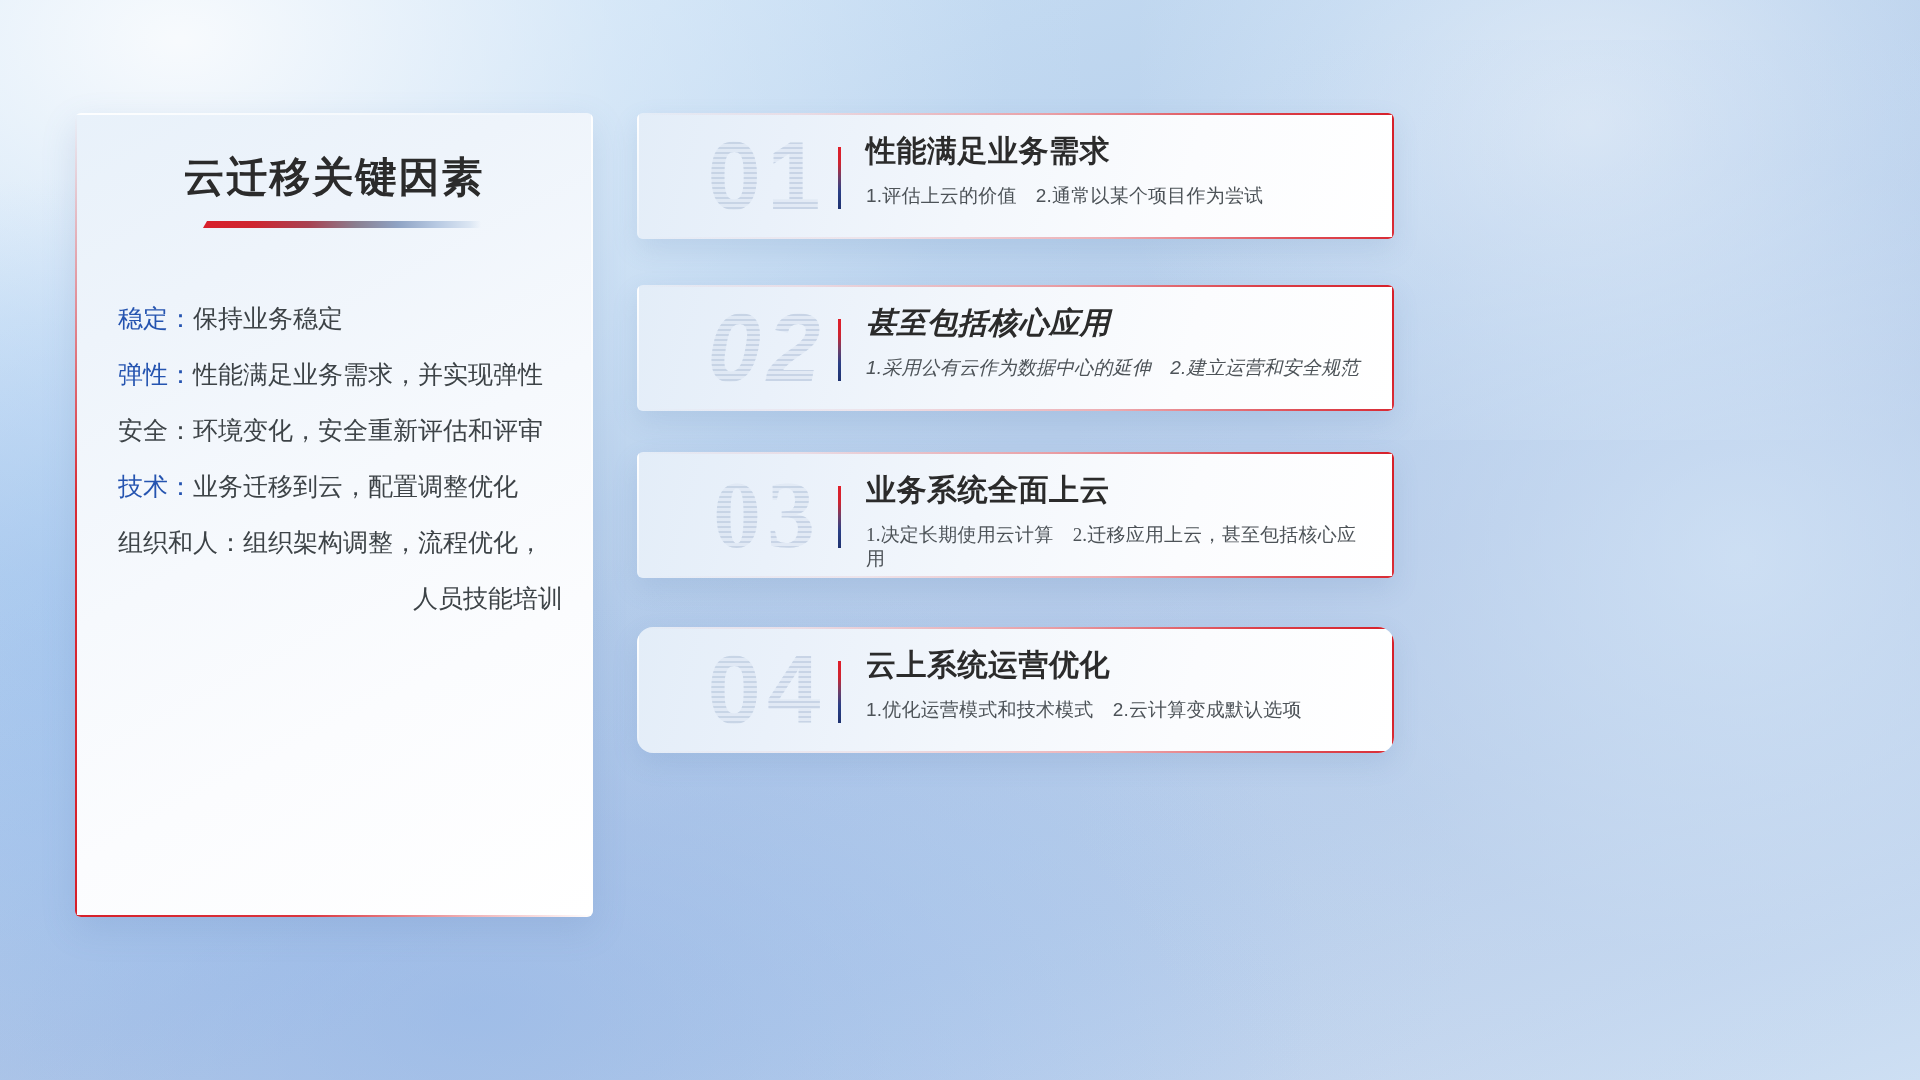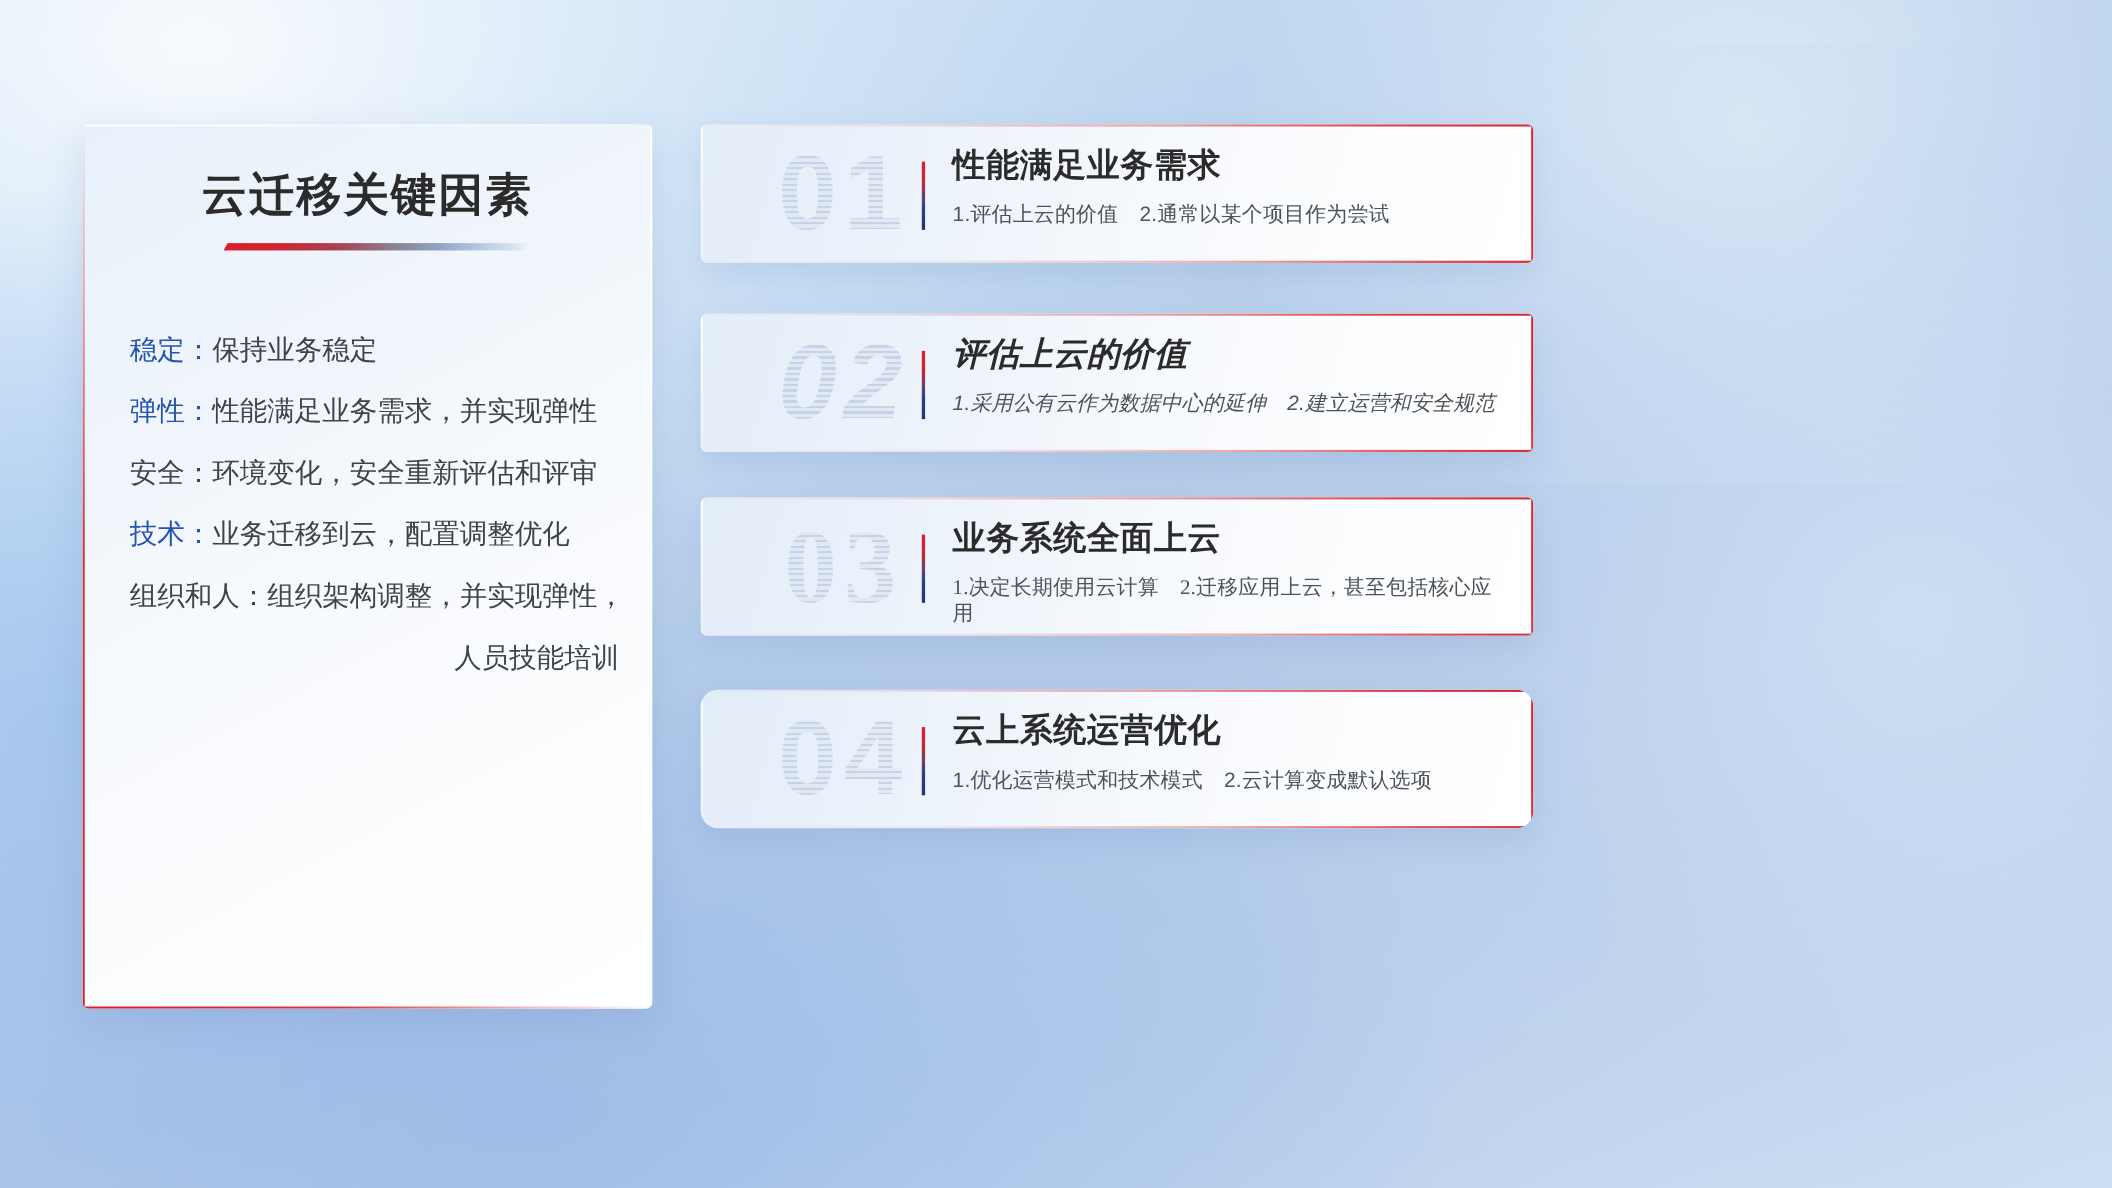--- a/index.html
+++ b/index.html
@@ -273,21 +273,21 @@
       <div class="factor-row">
         <span class="factor-label">弹性：</span><span class="factor-text">性能满足业务需求，并实现弹性</span>
       </div>
       <div class="factor-row">
         <span class="factor-label plain">安全：</span><span class="factor-text">环境变化，安全重新评估和评审</span>
       </div>
       <div class="factor-row">
         <span class="factor-label">技术：</span><span class="factor-text">业务迁移到云，配置调整优化</span>
       </div>
       <div class="factor-row">
-        <span class="factor-label plain">组织和人：</span><span class="factor-text">组织架构调整，并实现弹性，</span>
+        <span class="factor-label plain">组织和人：</span><span class="factor-text">组织架构调整，流程优化，</span>
       </div>
       <div class="factor-row">
         <span class="factor-label plain"></span><span class="factor-text">人员技能培训</span>
       </div>
     </div>
   </div>
 
   <div class="step-card s1">
     <div class="sc-left"></div>
     <div class="sc-top"></div>
@@ -304,21 +304,21 @@
 
   <div class="step-card s2">
     <div class="sc-left"></div>
     <div class="sc-top"></div>
     <div class="sc-right"></div>
     <div class="sc-bottom"></div>
     <div class="step-num-shadow">02</div>
     <div class="step-num">02</div>
     <div class="step-divider"></div>
     <div class="step-body">
-      <div class="step-title">评估上云的价值</div>
+      <div class="step-title">甚至包括核心应用</div>
       <div class="step-desc">1.采用公有云作为数据中心的延伸　2.建立运营和安全规范</div>
     </div>
   </div>
 
   <div class="step-card s3">
     <div class="sc-left"></div>
     <div class="sc-top"></div>
     <div class="sc-right"></div>
     <div class="sc-bottom"></div>
     <div class="step-num-shadow">03</div>

